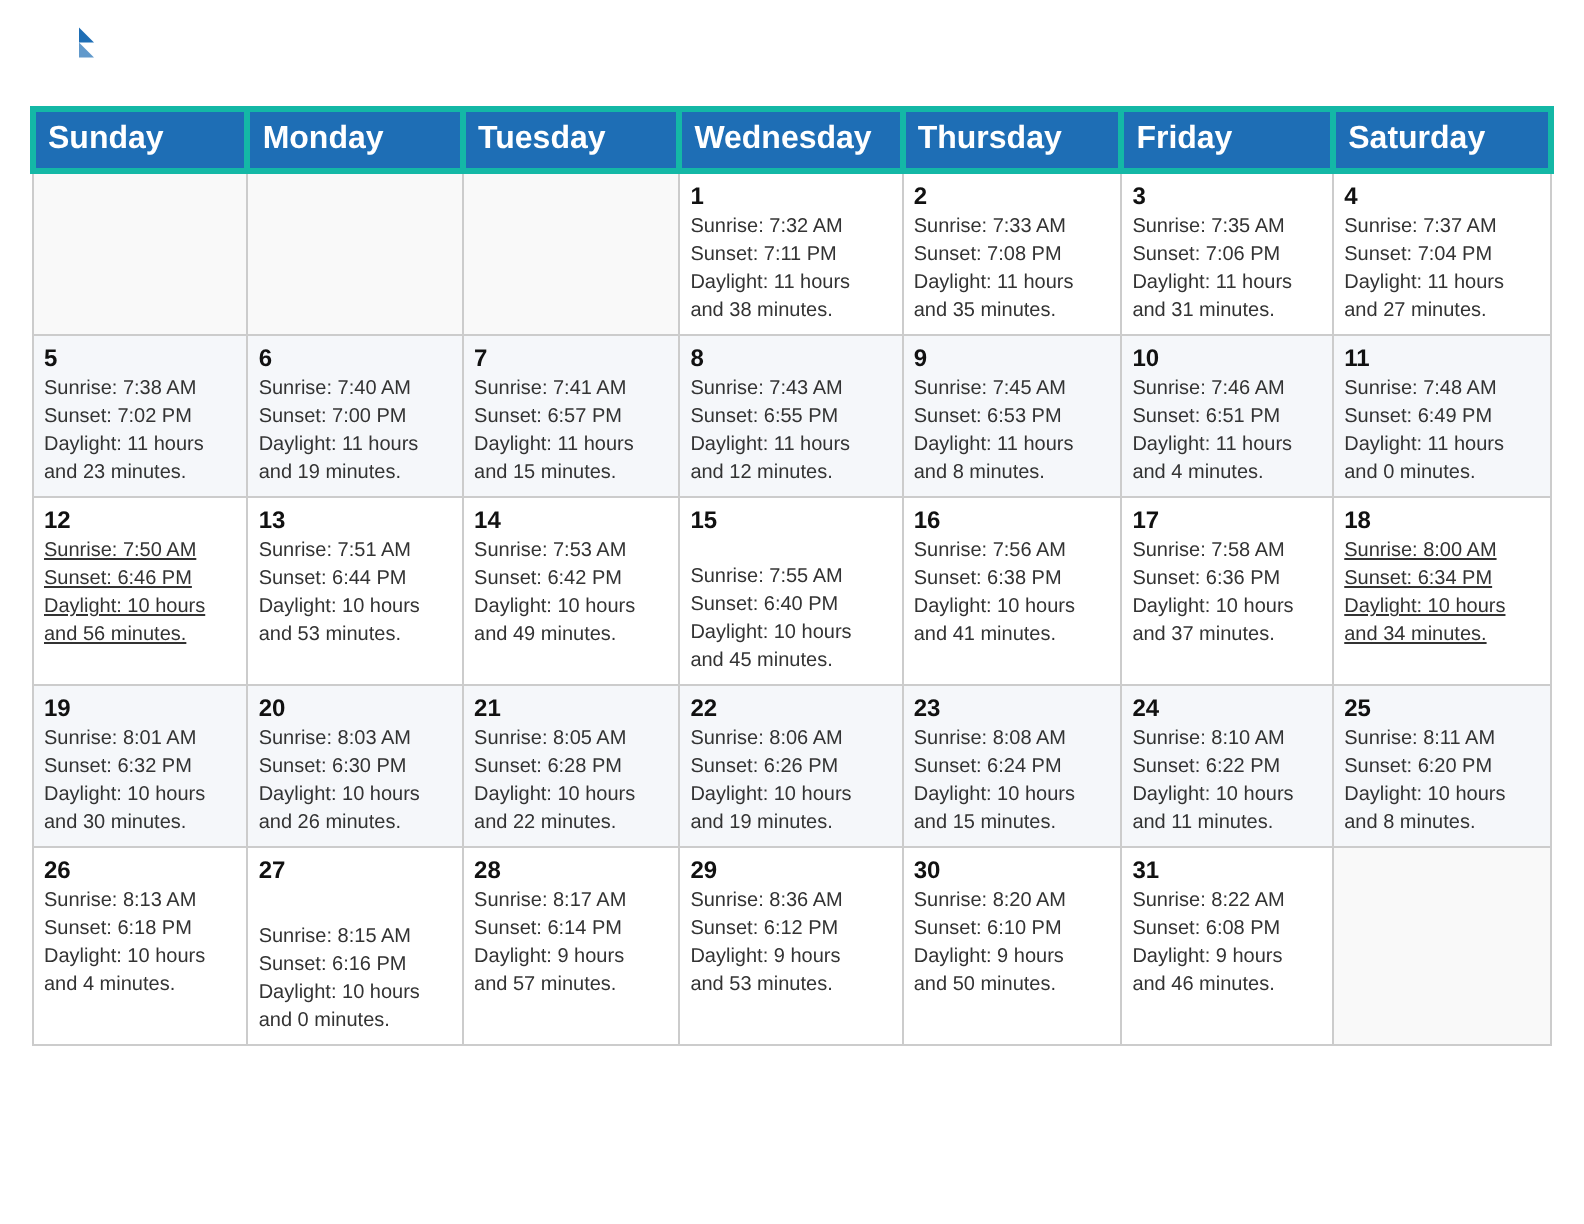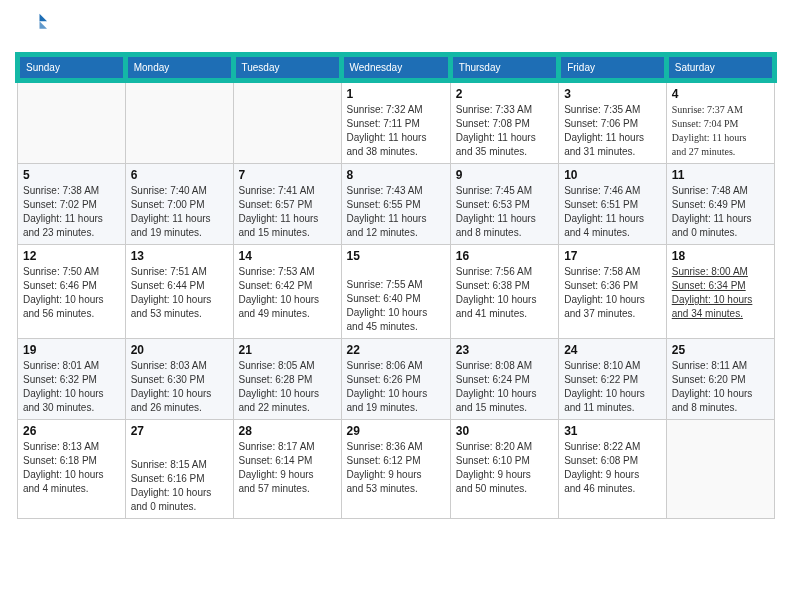--- a/index.html
+++ b/index.html
@@ -50,25 +50,25 @@
       color: #444;
     }
     .calendar {
       width: 100%;
       border-collapse: collapse;
       border: 1px solid #ccc;
     }
     .calendar th {
       background: #1e6eb5;
       color: #fff;
-      font-size: 10px;
-      font-weight: normal;
+      font-size: 16px;
+      font-weight: bold;
       text-align: left;
       padding: 5px 6px;
-      border: 5px solid #14b8a6;
+      border: 3px solid #14b8a6;
     }
     .calendar td {
       vertical-align: top;
       border: 1px solid #ccc;
       padding: 4px 5px;
       width: 113px;
       min-height: 80px;
       font-size: 9.5px;
       color: #222;
       background: #fff;
@@ -153,21 +153,21 @@
           </td>
           <td>
             <span class="day-num">3</span>
             <div class="day-info" style="white-space: pre-line;">Sunrise: 7:35 AM
 Sunset: 7:06 PM
 Daylight: 11 hours
 and 31 minutes.</div>
           </td>
           <td>
             <span class="day-num">4</span>
-            <div class="day-info" style="white-space: pre-line; font-family: Liberation Serif, serif;">Sunrise: 7:37 AM
+            <div class="day-info" style="white-space: pre-line;">Sunrise: 7:37 AM
 Sunset: 7:04 PM
 Daylight: 11 hours
 and 27 minutes.</div>
           </td>
         </tr>
         <tr>
           <td>
             <span class="day-num">5</span>
             <div class="day-info" style="white-space: pre-line;">Sunrise: 7:38 AM
 Sunset: 7:02 PM
@@ -213,21 +213,21 @@
             <span class="day-num">11</span>
             <div class="day-info" style="white-space: pre-line;">Sunrise: 7:48 AM
 Sunset: 6:49 PM
 Daylight: 11 hours
 and 0 minutes.</div>
           </td>
         </tr>
         <tr>
           <td>
             <span class="day-num">12</span>
-            <div class="day-info" style="white-space: pre-line;">Sunrise: 7:50 AM
+            <div class="day-info" style="white-space: pre-line; text-decoration: underline;">Sunrise: 7:50 AM
 Sunset: 6:46 PM
 Daylight: 10 hours
 and 56 minutes.</div>
           </td>
           <td>
             <span class="day-num">13</span>
             <div class="day-info" style="white-space: pre-line;">Sunrise: 7:51 AM
 Sunset: 6:44 PM
 Daylight: 10 hours
 and 53 minutes.</div>

